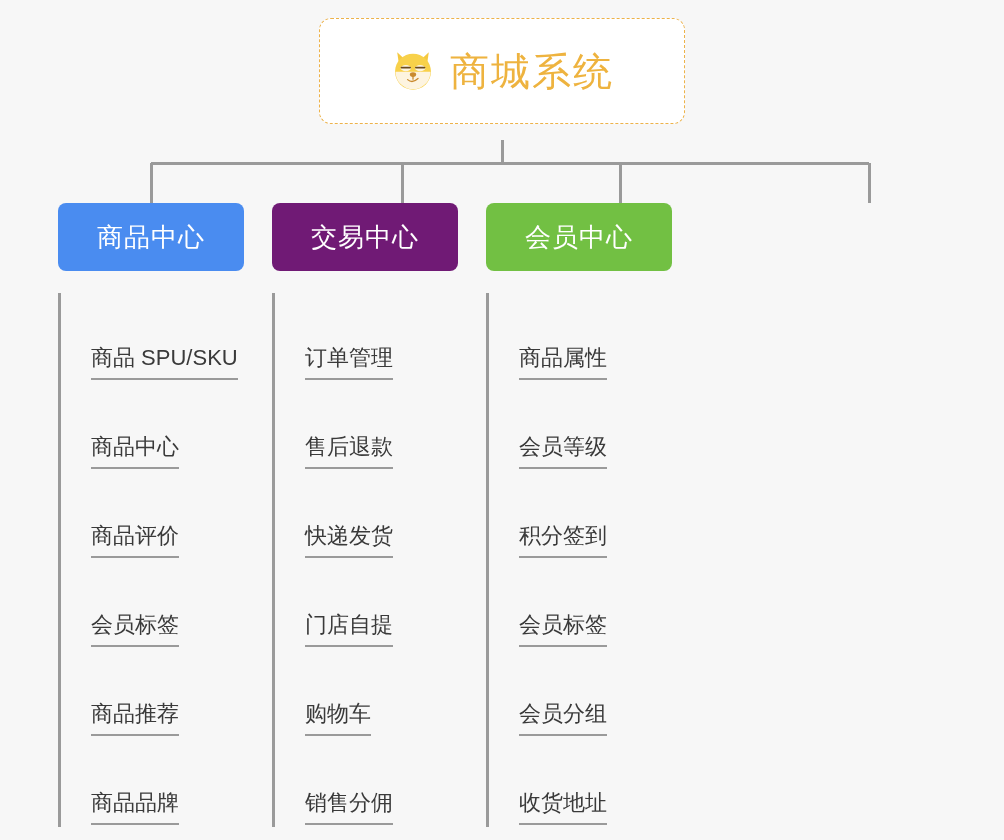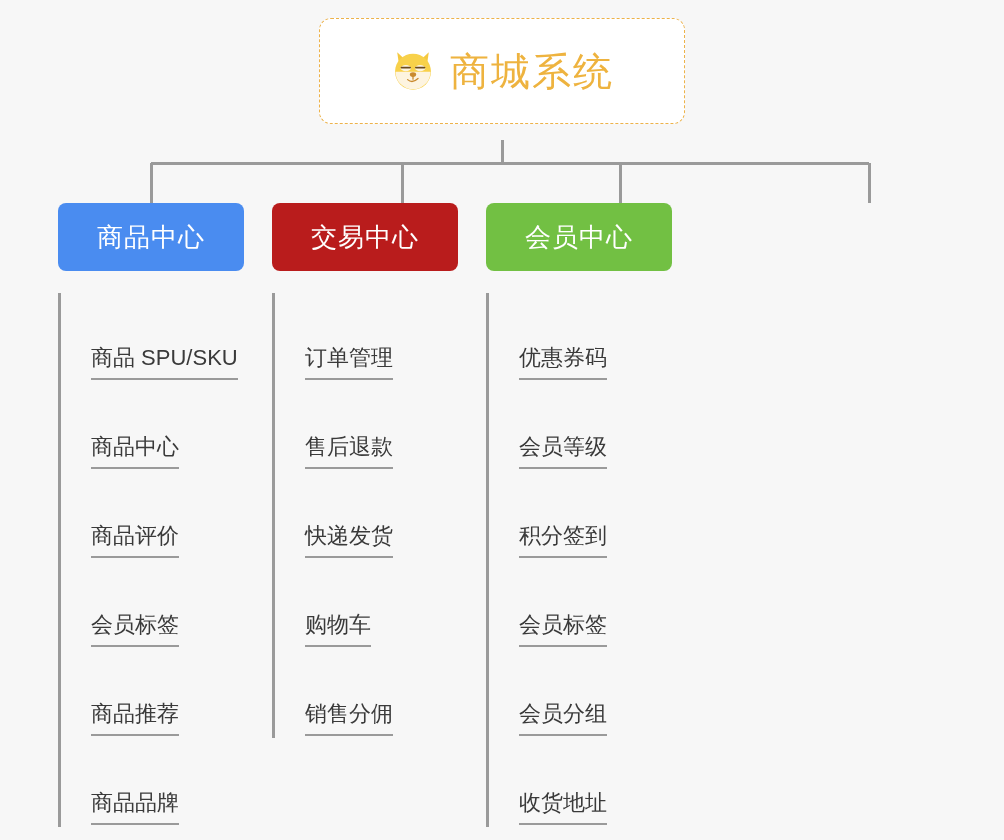--- a/index.html
+++ b/index.html
@@ -173,50 +173,53 @@
         <div class="leaf">
             <span class="leaf-label">商品推荐</span>
           </div>
         <div class="leaf">
             <span class="leaf-label">商品品牌</span>
           </div>
       </div>
     </div>
 
     <div class="column">
-      <div class="cat-box" style="background:#b91c1c;">
+      <div class="cat-box" style="background:#701a75;">
         <span>交易中心</span>
       </div>
       <div class="leaves">
         <div class="leaf">
             <span class="leaf-label">订单管理</span>
           </div>
         <div class="leaf">
             <span class="leaf-label">售后退款</span>
           </div>
         <div class="leaf">
             <span class="leaf-label">快递发货</span>
+          </div>
+        <div class="leaf">
+            <span class="leaf-label">门店自提</span>
           </div>
         <div class="leaf">
             <span class="leaf-label">购物车</span>
           </div>
         <div class="leaf">
             <span class="leaf-label">销售分佣</span>
           </div>
       </div>
     </div>
 
 
     <div class="column">
       <div class="cat-box" style="background:#72c043;justify-content:center;">
         <span>会员中心</span>
       </div>
       <div class="leaves">
         <div class="leaf">
-            <span class="leaf-label">优惠券码</span>
+            <span class="leaf-label">商品属性</span>
           </div>
         <div class="leaf">
             <span class="leaf-label">会员等级</span>
           </div>
         <div class="leaf">
             <span class="leaf-label">积分签到</span>
           </div>
         <div class="leaf">
             <span class="leaf-label">会员标签</span>
           </div>

